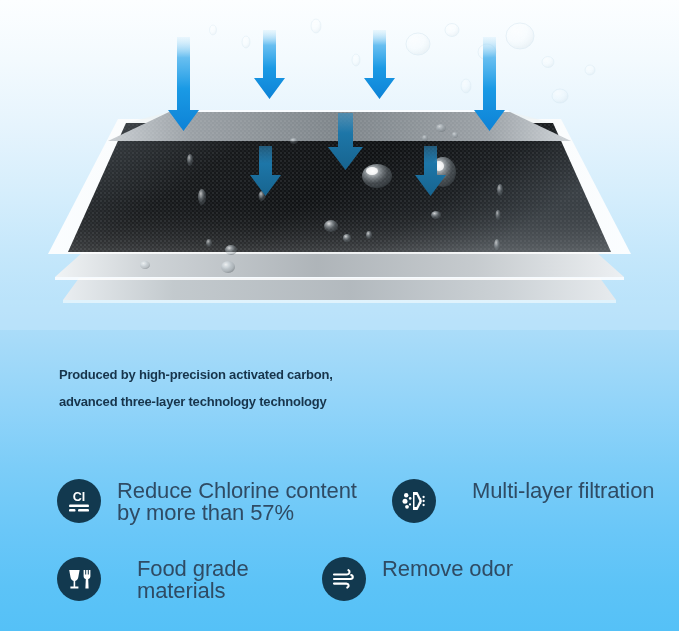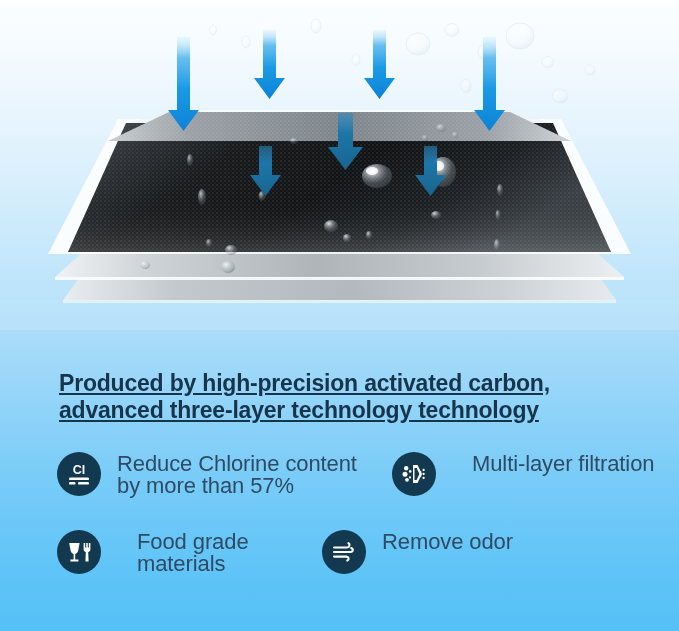--- a/index.html
+++ b/index.html
@@ -57,48 +57,48 @@
   .hero-svg {
     position: absolute;
     left: 0;
     top: 0;
   }
 
   
   .headline {
     position: absolute;
     left: 59px;
-    top: 370px;
+    top: 361px;
     width: 580px;
     color: #17344b;
-    font-size: 23px;
+    font-size: 13px;
     font-weight: bold;
     line-height: 27px;
     letter-spacing: -0.2px;
-    text-decoration: underline;
   }
   .headline .l2 { display: block; }
 
   
   .features {
     position: absolute;
     left: 57px;
     top: 450px;
     width: 600px;
   }
   .feat-row {
     display: flex;
     align-items: flex-start;
     height: 78px;
   }
   .feat {
     display: flex;
     align-items: flex-start;
     width: 335px;
     box-sizing: border-box;
+    margin-top: 27px;
   }
   .feat.right {
     width: 265px;
     padding-left: 0;
     gap: 20px;
   }
   .feat-icon {
     flex: 0 0 auto;
     width: 44px;
     height: 44px;

